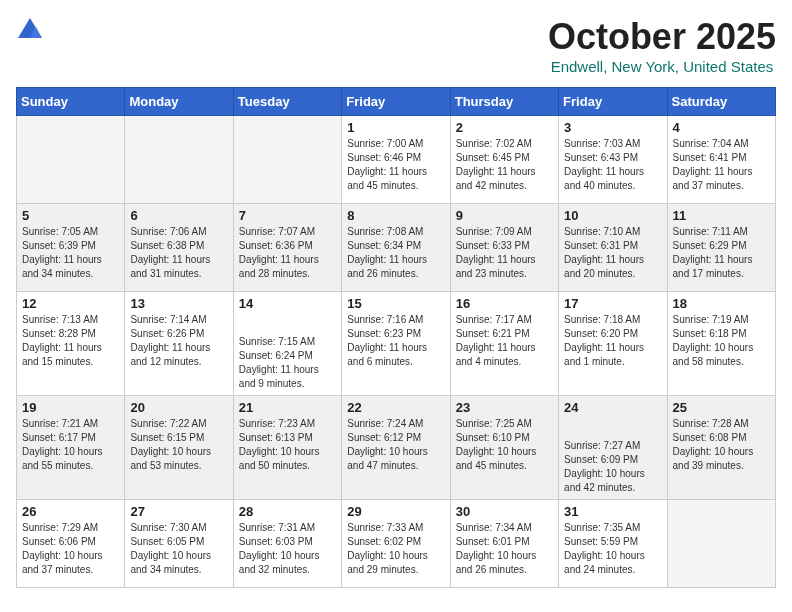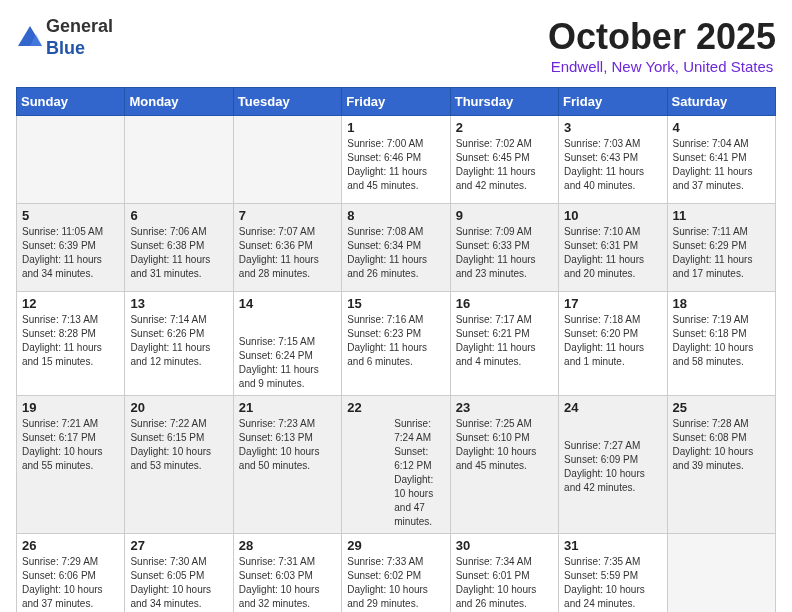--- a/index.html
+++ b/index.html
@@ -35,21 +35,21 @@
     .title-block {
       text-align: center;
     }
     .month-title {
       font-size: 36px;
       font-weight: bold;
       color: #222;
     }
     .location {
       font-size: 15px;
-      color: #6d28d9;
+      color: #0f766e;
     }
     .calendar {
       width: 100%;
       border-collapse: collapse;
       border: 1px solid #bbb;
     }
     .calendar th {
       background: #3366cc;
       color: #fff;
       font-size: 13px;
@@ -88,24 +88,20 @@
   </style>
 </head>
 <body>
 
 <div class="header">
   <div class="logo">
     <svg class="logo-icon" viewBox="0 0 28 28">
       <polygon points="14,2 26,22 2,22" fill="#3366cc"></polygon>
       <polygon points="20,10 26,22 14,22" fill="#5588ee" opacity="0.5"></polygon>
     </svg>
-    <div class="logo-text">
-      <div class="logo-general">General</div>
-      <div class="logo-blue">Blue</div>
-    </div>
   </div>
   <div class="title-block">
     <div class="month-title">October 2025</div>
     <div class="location">Endwell, New York, United States</div>
   </div>
 </div>
 
 <table class="calendar">
   <thead>
     <tr>
@@ -148,21 +144,21 @@
           <div class="day-number">4</div>
           <div class="cell-text" style="white-space: pre-line;">Sunrise: 7:04 AM
 Sunset: 6:41 PM
 Daylight: 11 hours
 and 37 minutes.</div>
         </td>
       </tr>
       <tr class="row-shaded">
         <td>
           <div class="day-number">5</div>
-          <div class="cell-text" style="white-space: pre-line;">Sunrise: 11:05 AM
+          <div class="cell-text" style="white-space: pre-line;">Sunrise: 7:05 AM
 Sunset: 6:39 PM
 Daylight: 11 hours
 and 34 minutes.</div>
         </td>
         <td>
           <div class="day-number">6</div>
           <div class="cell-text" style="white-space: pre-line;">Sunrise: 7:06 AM
 Sunset: 6:38 PM
 Daylight: 11 hours
 and 31 minutes.</div>
@@ -271,21 +267,21 @@
         </td>
         <td>
           <div class="day-number">21</div>
           <div class="cell-text" style="white-space: pre-line;">Sunrise: 7:23 AM
 Sunset: 6:13 PM
 Daylight: 10 hours
 and 50 minutes.</div>
         </td>
         <td>
           <div class="day-number">22</div>
-          <div class="cell-text" style="white-space: pre-line; margin-left: 47px;">Sunrise: 7:24 AM
+          <div class="cell-text" style="white-space: pre-line;">Sunrise: 7:24 AM
 Sunset: 6:12 PM
 Daylight: 10 hours
 and 47 minutes.</div>
         </td>
         <td>
           <div class="day-number">23</div>
           <div class="cell-text" style="white-space: pre-line;">Sunrise: 7:25 AM
 Sunset: 6:10 PM
 Daylight: 10 hours
 and 45 minutes.</div>

